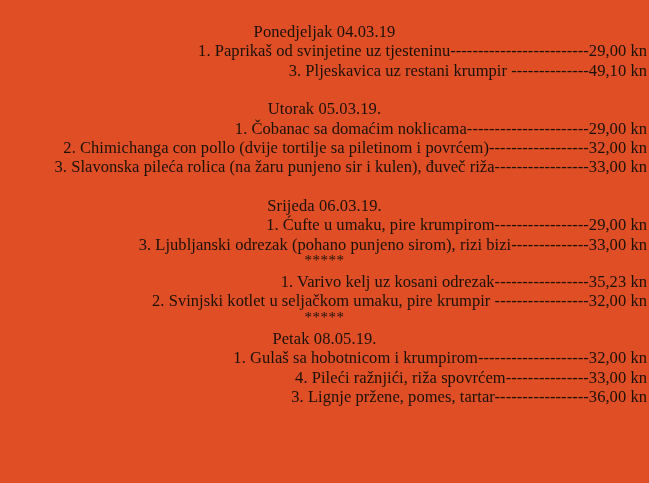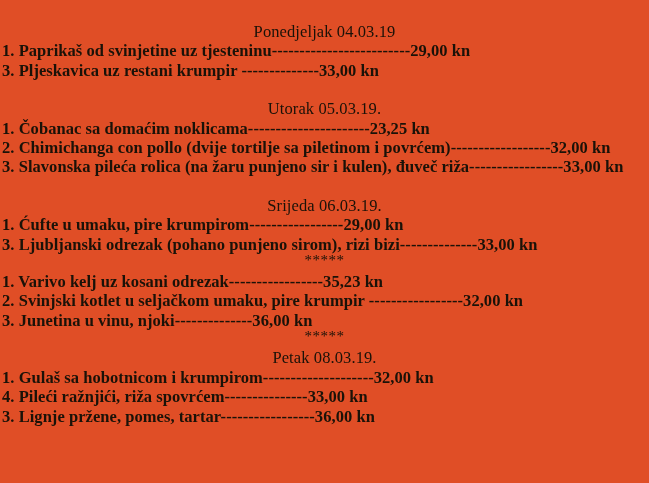--- a/index.html
+++ b/index.html
@@ -31,22 +31,21 @@
     line-height: 19.4px;
     letter-spacing: 0.1px;
     white-space: nowrap;
     text-align: center;
   }
   .dish-line {
     font-size: 16.5px;
     line-height: 19.4px;
     letter-spacing: 0.05px;
     white-space: nowrap;
-    text-align: left;
-    font-weight: bold;
+    text-align: right;
   }
   .separator {
     font-size: 15px;
     line-height: 13px;
     letter-spacing: 0.5px;
     text-align: center;
   }
   .gap {
     height: 19px;
   }
@@ -55,52 +54,51 @@
   }
 </style>
 </head>
 <body style="background: rgb(224, 78, 38); color: rgb(26, 18, 8);">
 
 <div id="menu-board" style="background: rgb(224, 78, 38);">
 
   <div class="day-block">
     <div class="day-heading">Ponedjeljak 04.03.19</div>
     <div class="dish-line">1. Paprikaš od svinjetine uz tjesteninu-------------------------29,00 kn</div>
-    <div class="dish-line">3. Pljeskavica uz restani krumpir --------------33,00 kn</div>
+    <div class="dish-line">3. Pljeskavica uz restani krumpir --------------49,10 kn</div>
   </div>
 
   <div class="gap"></div>
 
   <div class="day-block">
     <div class="day-heading">Utorak 05.03.19.</div>
-    <div class="dish-line">1. Čobanac sa domaćim noklicama----------------------23,25 kn</div>
+    <div class="dish-line">1. Čobanac sa domaćim noklicama----------------------29,00 kn</div>
     <div class="dish-line">2. Chimichanga con pollo (dvije tortilje sa piletinom i povrćem)------------------32,00 kn</div>
     <div class="dish-line">3. Slavonska pileća rolica (na žaru punjeno sir i kulen), đuveč riža-----------------33,00 kn</div>
   </div>
 
   <div class="gap"></div>
 
   <div class="day-block">
     <div class="day-heading">Srijeda 06.03.19.</div>
     <div class="dish-line">1. Ćufte u umaku, pire krumpirom-----------------29,00 kn</div>
     <div class="dish-line">3. Ljubljanski odrezak (pohano punjeno sirom), rizi bizi--------------33,00 kn</div>
     <div class="separator">*****</div>
   </div>
 
   <div class="gap-small"></div>
 
   <div class="day-block">
     <div class="dish-line">1. Varivo kelj uz kosani odrezak-----------------35,23 kn</div>
     <div class="dish-line">2. Svinjski kotlet u seljačkom umaku, pire krumpir -----------------32,00 kn</div>
-    <div class="dish-line">3. Junetina u vinu, njoki--------------36,00 kn</div>
     <div class="separator">*****</div>
   </div>
 
   <div class="gap-small"></div>
 
   <div class="day-block">
-    <div class="day-heading">Petak 08.03.19.</div>
+    <div class="day-heading">Petak 08.05.19.</div>
     <div class="dish-line">1. Gulaš sa hobotnicom i krumpirom--------------------32,00 kn</div>
     <div class="dish-line">4. Pileći ražnjići, riža spovrćem---------------33,00 kn</div>
     <div class="dish-line">3. Lignje pržene, pomes, tartar-----------------36,00 kn</div>
   </div>
 
 </div>
 
 </body></html>

